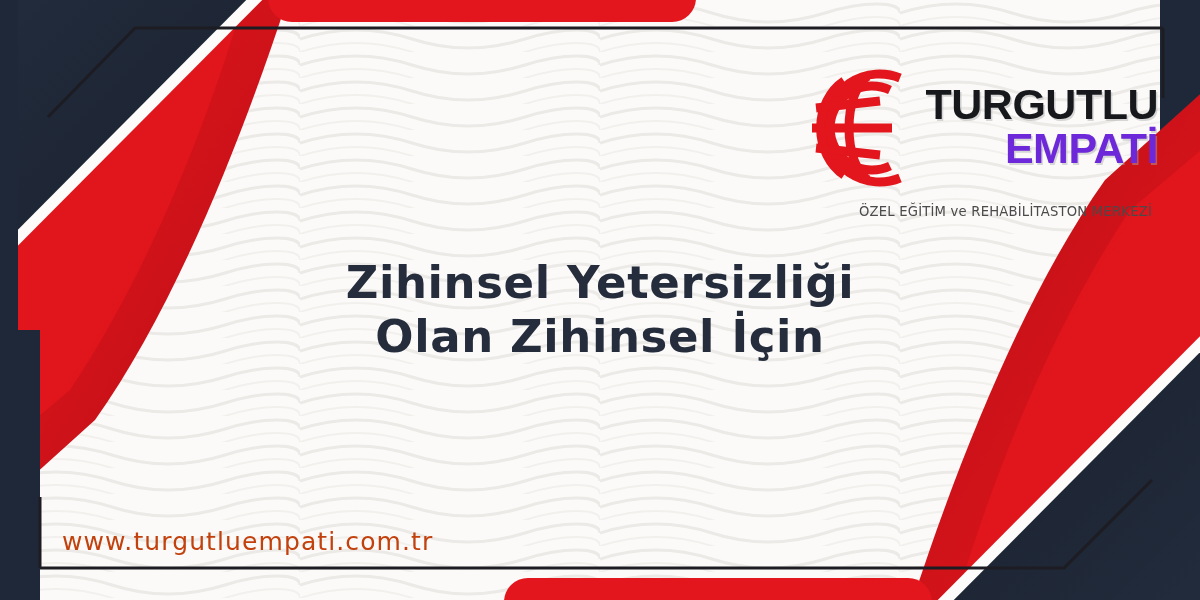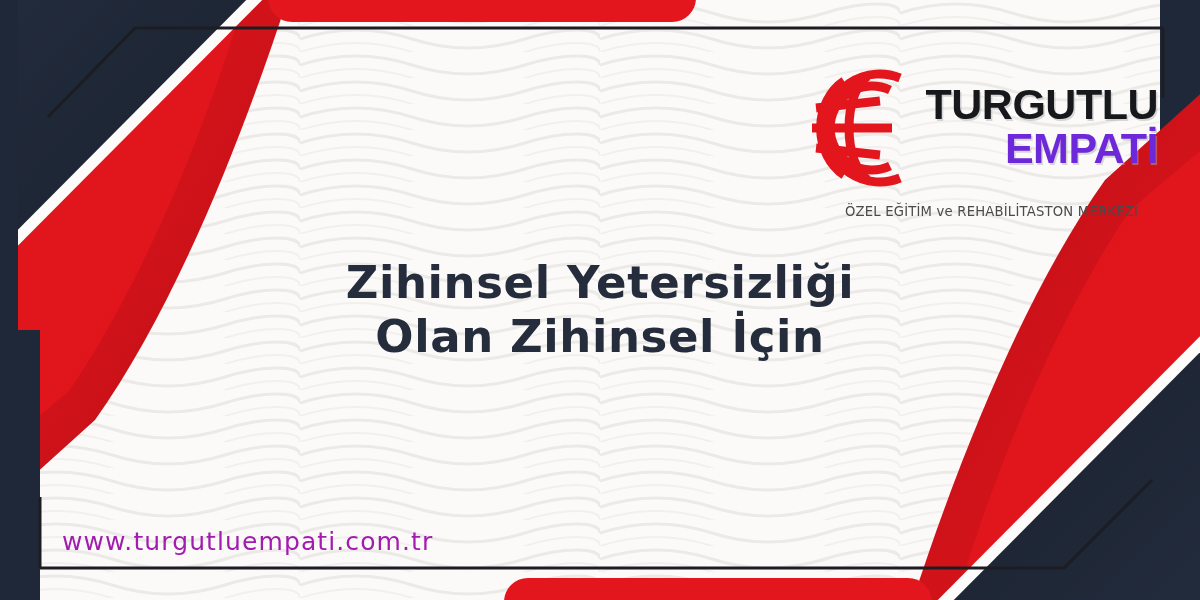--- a/index.html
+++ b/index.html
@@ -96,21 +96,21 @@
     margin-top: 1px;
     text-shadow: 1.5px 1.5px 0 rgba(170,170,170,0.45);
   }
   .logo-sub {
     font-family: "DejaVu Sans", sans-serif;
     font-weight: 400;
     font-size: 13.2px;
     letter-spacing: 0.2px;
     color: #4a4a4a;
     margin-top: 10px;
-    margin-right: 20px;
+    margin-right: 6px;
     white-space: nowrap;
   }
 
   
   .headline {
     position: absolute;
     left: 0;
     right: 0;
     top: 256px;
     z-index: 5;
@@ -131,21 +131,21 @@
   
   .url {
     position: absolute;
     left: 62px;
     top: 527px;
     z-index: 5;
     font-family: "DejaVu Sans", sans-serif;
     font-weight: 400;
     font-size: 25px;
     letter-spacing: 1.1px;
-    color: #a21caf;
+    color: #c2410c;
     white-space: nowrap;
     text-align: right;
   }
 </style>
 </head>
 <body>
 
 <div class="banner">
 
   <div class="bg-texture">

